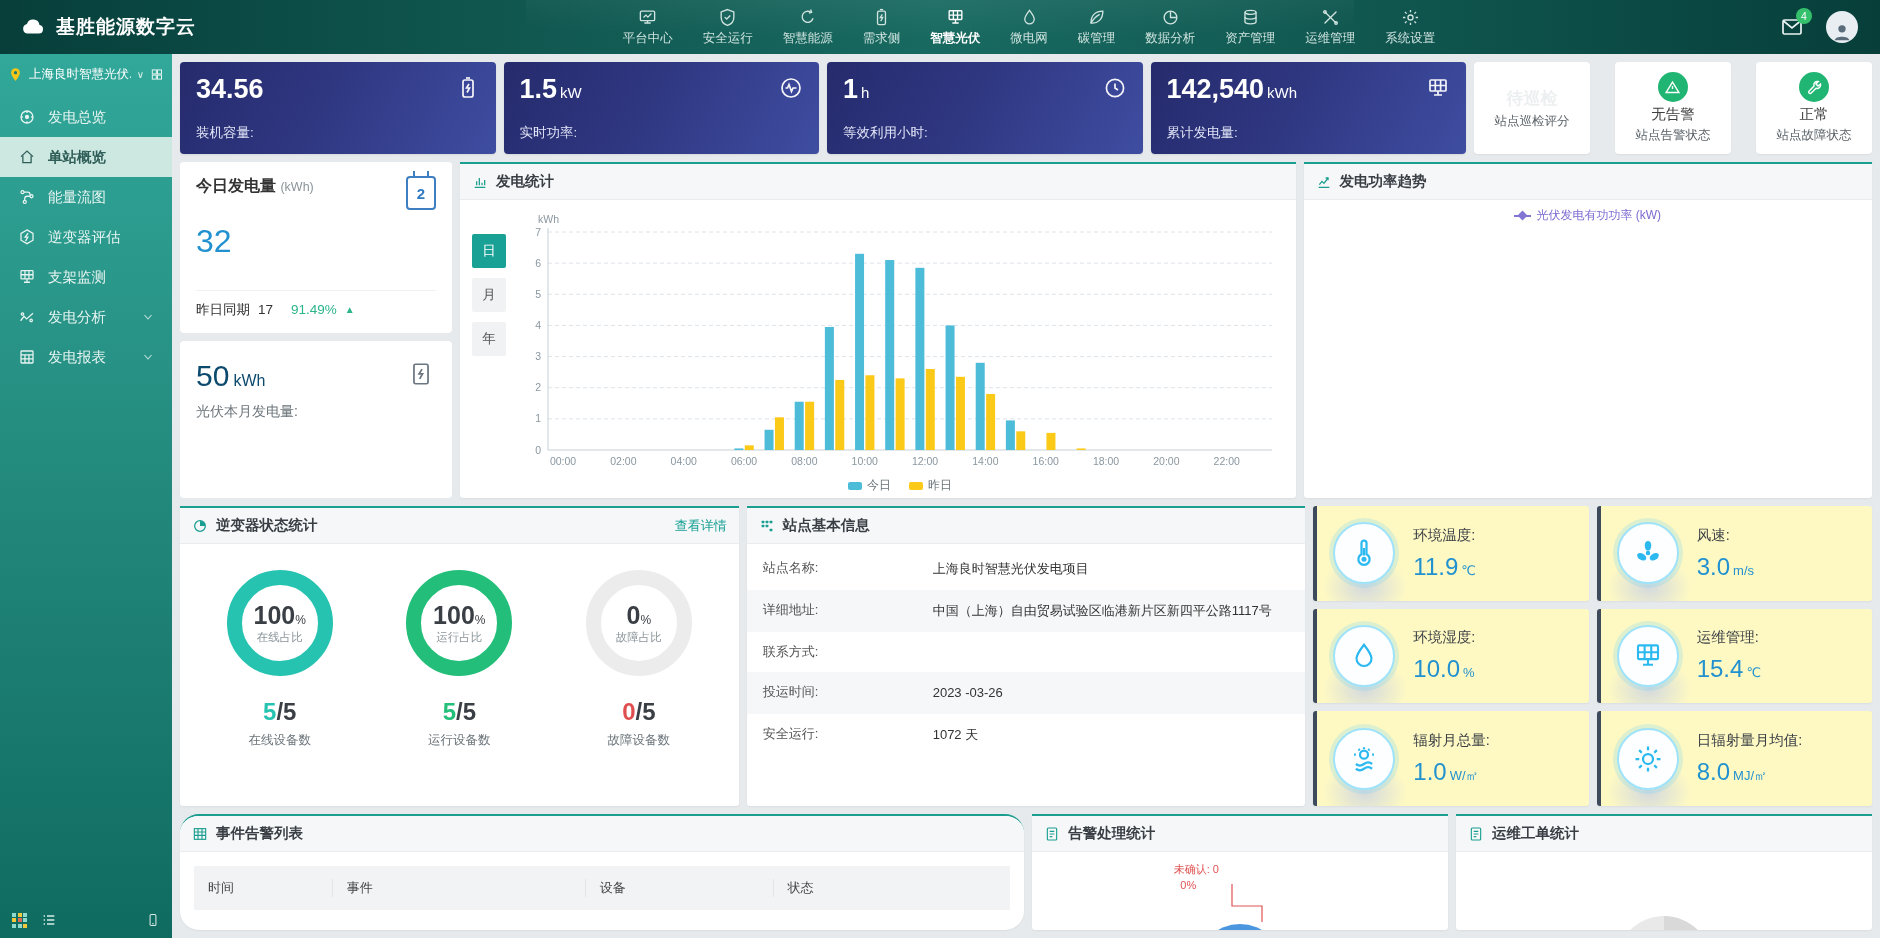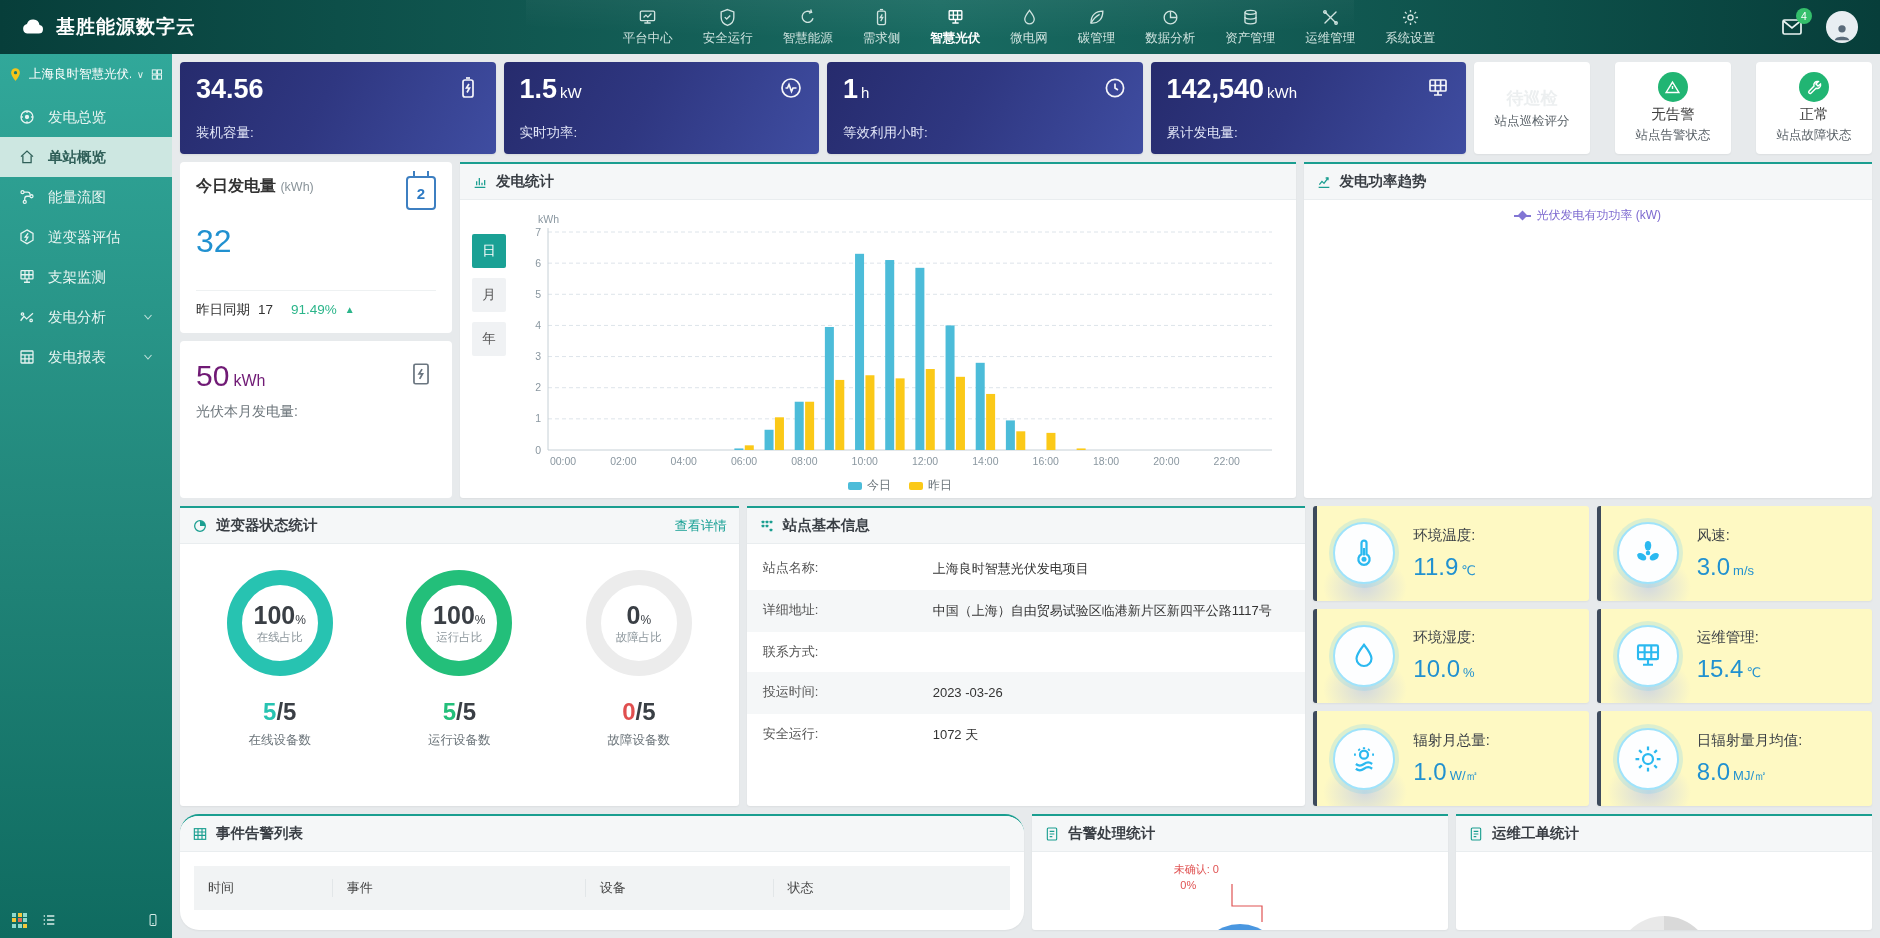--- a/index.html
+++ b/index.html
@@ -91,21 +91,21 @@
     border-radius:4px; display:flex; align-items:center; justify-content:center;
     color:#2e7bc4; font-weight:bold; font-size:15px; }
   .cal::before, .cal::after { content:""; position:absolute; top:-7px; width:2px; height:7px; background:#3d7fc1; }
   .cal::before { left:5px; } .cal::after { right:5px; }
   .cardA1 .big { font-size:32px; color:#2191d0; margin-top:26px; flex:1; }
   .cardA1 .ft { border-top:1px solid #eef1f2; padding-top:10px; font-size:13.5px; color:#333;
     display:flex; align-items:center; gap:8px; }
   .cardA1 .ft .pct { color:#2bb58a; margin-left:10px; }
   .cardA1 .ft .arrow { color:#2bb58a; font-size:10px; }
   .cardA2 { background:#fff; border-radius:4px; flex:1; padding:18px 16px; position:relative; }
-  .cardA2 .big { color:#701a75; font-size:30px; }
+  .cardA2 .big { color:#0c4a6e; font-size:30px; }
   .cardA2 .big small { font-size:16px; margin-left:4px; }
   .cardA2 .lbl { color:#6b747a; font-size:14px; margin-top:10px; }
   .cardA2 .ic { position:absolute; top:20px; right:18px; width:26px; height:26px; color:#6b7680; }
 
   .gen-body { display:flex; padding:10px 8px 2px 10px; height:100%; }
   .tabs { display:flex; flex-direction:column; gap:10px; padding:24px 6px 0 2px; }
   .tab { width:34px; height:34px; display:flex; align-items:center; justify-content:center;
     background:#f0f2f4; color:#555; font-size:13.5px; cursor:pointer; border-radius:2px; }
   .tab.active { background:#1aa195; color:#fff; }
   .chart-host { flex:1; position:relative; }

